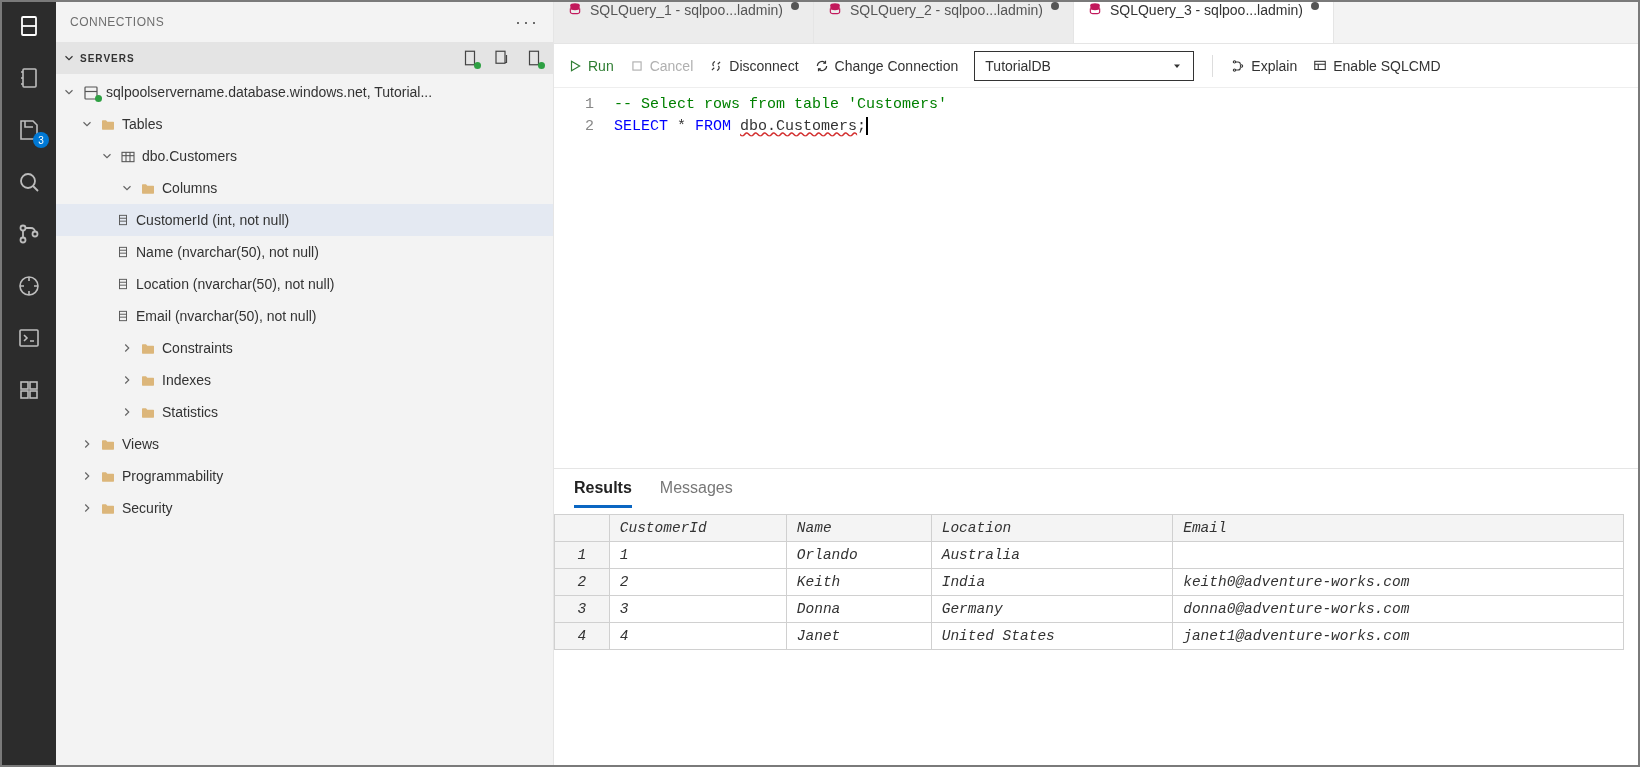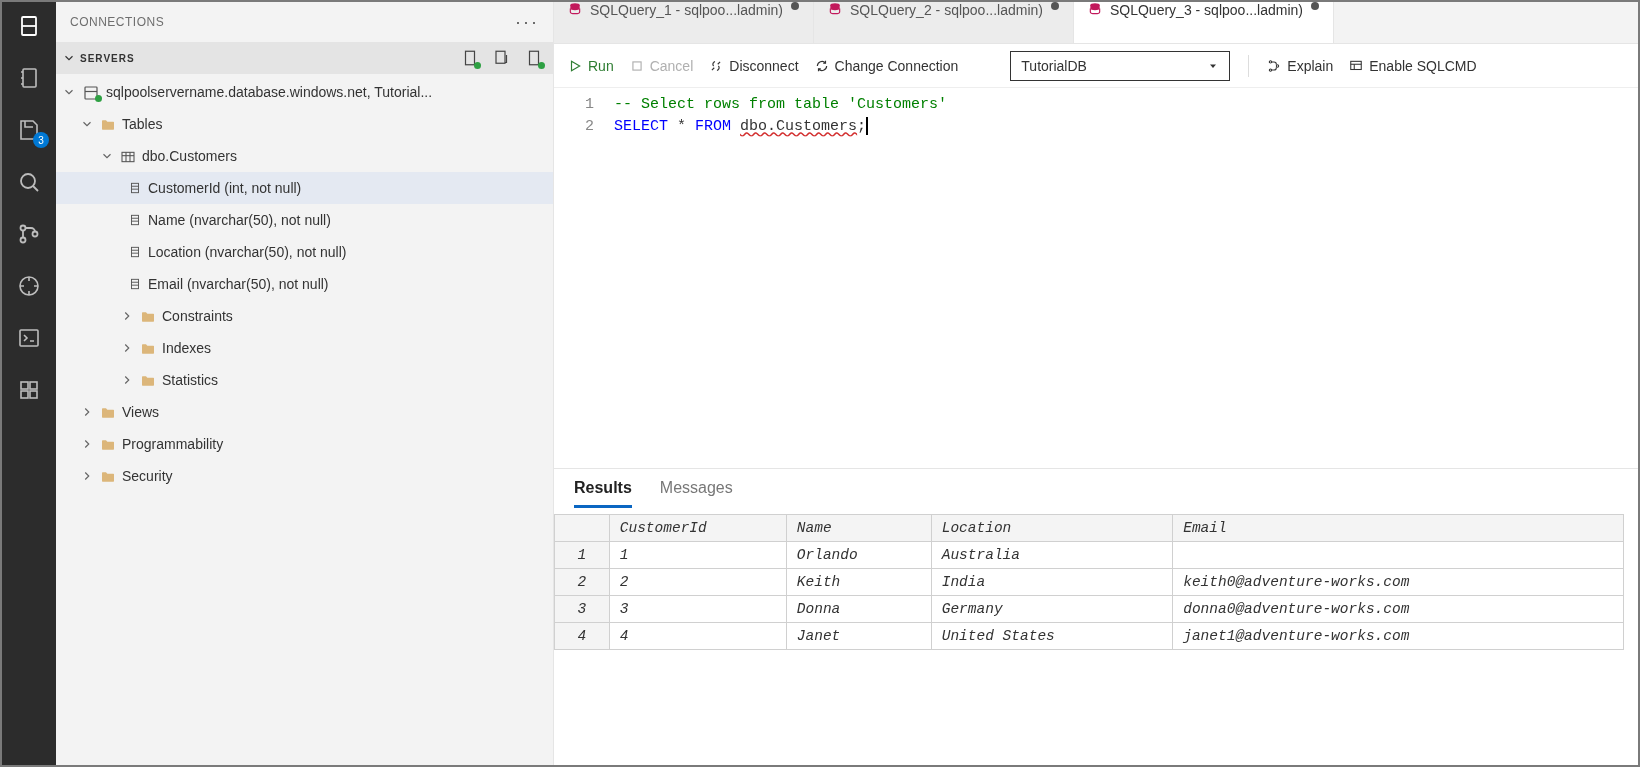--- a/index.html
+++ b/index.html
@@ -91,21 +91,21 @@
   .col-ico    { width:14px; height:14px; color:#555; }
   .srv-ico    { width:18px; height:16px; color:#555; position:relative;}
   .srv-ico::after{
     content:""; position:absolute; bottom:-2px; right:-2px;
     width:7px;height:7px;background:#2ea043;border-radius:50%;
   }
   .indent-0 { padding-left: 6px; }
   .indent-1 { padding-left: 24px; }
   .indent-2 { padding-left: 44px; }
   .indent-3 { padding-left: 64px; }
-  .indent-4 { padding-left: 52px; }
+  .indent-4 { padding-left: 40px; }
 
   
   .main { flex:1; display:flex; flex-direction:column; }
 
   .tabs {
     height: 42px;
     display:flex;
     background:#f3f3f3;
     border-bottom:1px solid #e5e5e5;
   }
@@ -129,21 +129,21 @@
     border-bottom:1px solid #eee;
     font-size:14px;
   }
   .tb-btn { display:flex; align-items:center; gap:6px; cursor:pointer; color:#333;}
   .tb-btn.run { color:#2e7d32; }
   .tb-btn.cancel { color:#b0b0b0; }
   .tb-sep { width:1px; height:22px; background:#ddd; margin:0 2px;}
   .db-select {
     border:1px solid #333; height:30px; min-width:220px;
     display:flex; align-items:center; justify-content:space-between;
-    padding:0 10px; cursor:pointer; font-size:14px;margin-left:36px;
+    padding:0 10px; cursor:pointer; font-size:14px;
   }
 
   .editor {
     flex: 0 0 380px;
     display:flex;
     font-family: Consolas, "Courier New", monospace;
     font-size: 15px;
     background:#fff;
   }
   .gutter {
@@ -326,20 +326,33 @@
         </span>
       <span class="table-ico">
           <svg viewBox="0 0 24 24" fill="none" stroke="currentColor" stroke-width="1.6">
             <rect x="3" y="5" width="18" height="14"></rect>
             <line x1="3" y1="10" x2="21" y2="10"></line>
             <line x1="9" y1="5" x2="9" y2="19"></line>
             <line x1="15" y1="5" x2="15" y2="19"></line>
           </svg>
         </span>
       <span>dbo.Customers</span>
+    </div>
+    <div class="tree-row indent-3">
+      <span class="tw chev">
+          <svg width="14" height="14" viewBox="0 0 24 24" fill="none" stroke="#646464" stroke-width="2">
+            <polyline points="6 9 12 15 18 9"></polyline>
+          </svg>
+        </span>
+      <span class="folder-ico">
+          <svg viewBox="0 0 24 24" fill="currentColor">
+            <path d="M3 6a1 1 0 0 1 1-1h5l2 2h9a1 1 0 0 1 1 1v10a1 1 0 0 1-1 1H4a1 1 0 0 1-1-1V6z"></path>
+          </svg>
+        </span>
+      <span>Columns</span>
     </div>
     <div class="tree-row indent-4 selected">
       <span class="tw"></span>
       <span class="col-ico">
           <svg viewBox="0 0 24 24" fill="none" stroke="currentColor" stroke-width="1.6">
             <rect x="6" y="4" width="12" height="16"></rect>
             <line x1="6" y1="9" x2="18" y2="9"></line>
             <line x1="6" y1="14" x2="18" y2="14"></line>
           </svg>
         </span>

